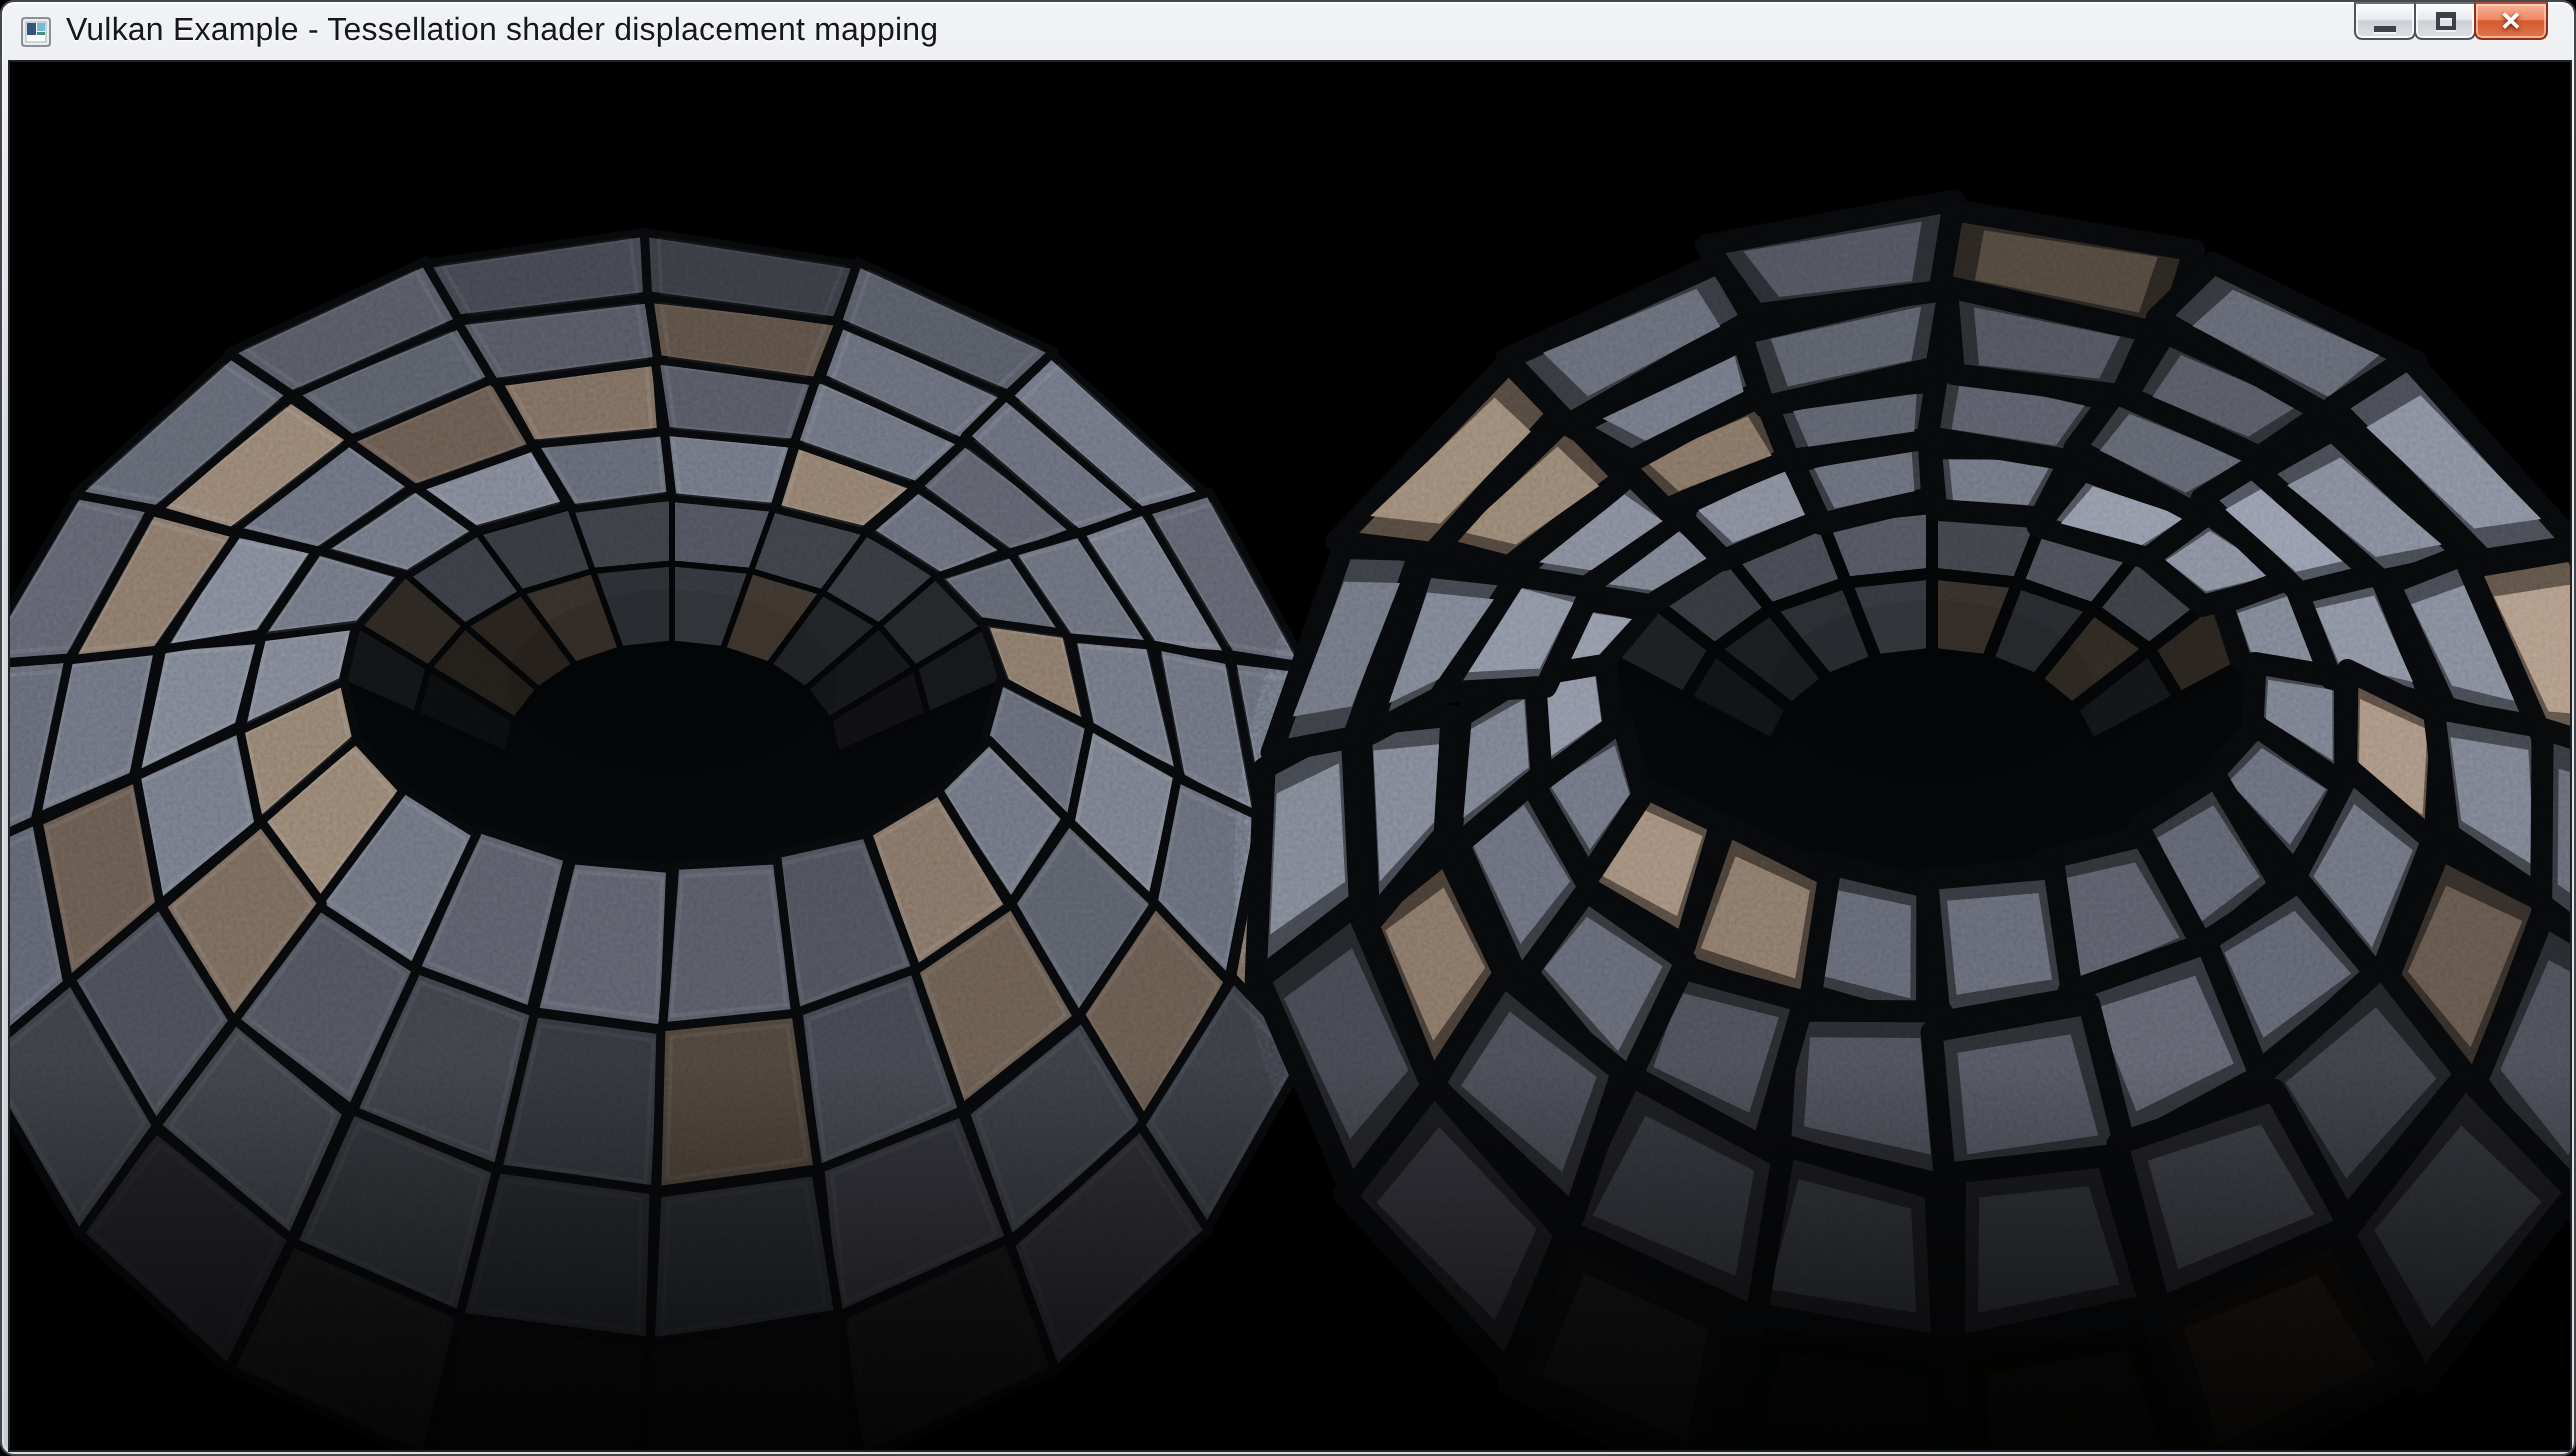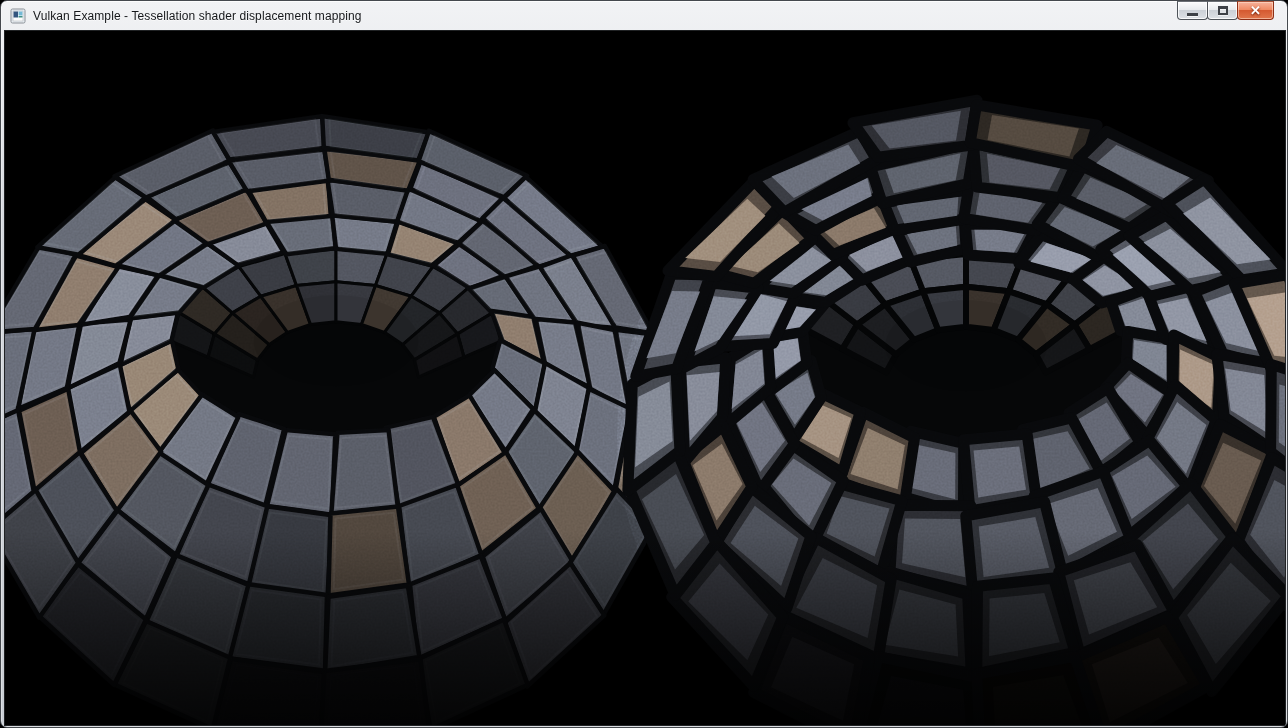--- a/index.html
+++ b/index.html
@@ -11,21 +11,21 @@
     box-shadow:inset 0 1px 0 rgba(255,255,255,.75), inset 0 0 0 1px rgba(255,255,255,.35);
     overflow:hidden;
     font-family:"Liberation Sans", sans-serif;
   }
   .titlebar{
     position:absolute;left:0;top:0;right:0;height:29px;
     display:flex;align-items:center;padding-left:9px;
   }
   .app-icon{width:16px;height:16px;flex:0 0 auto;}
   .title-text{
-    margin-left:7px;font-size:12px;color:#15171a;letter-spacing:.1px;
+    margin-left:7px;font-size:16px;color:#15171a;letter-spacing:.1px;
     text-shadow:0 1px 0 rgba(255,255,255,.6);
     white-space:nowrap;
     text-align:center;
   }
   .controls{position:absolute;top:0;right:13px;display:flex;}
   .winbtn{
     height:19px;margin-left:-1px;
     border:1px solid #4e5359;border-top:1px solid #6a6f75;
     border-radius:0 0 4px 4px;
     background:linear-gradient(#fbfcfd,#e8ebee 45%,#ccd1d7 50%,#dde1e6);

